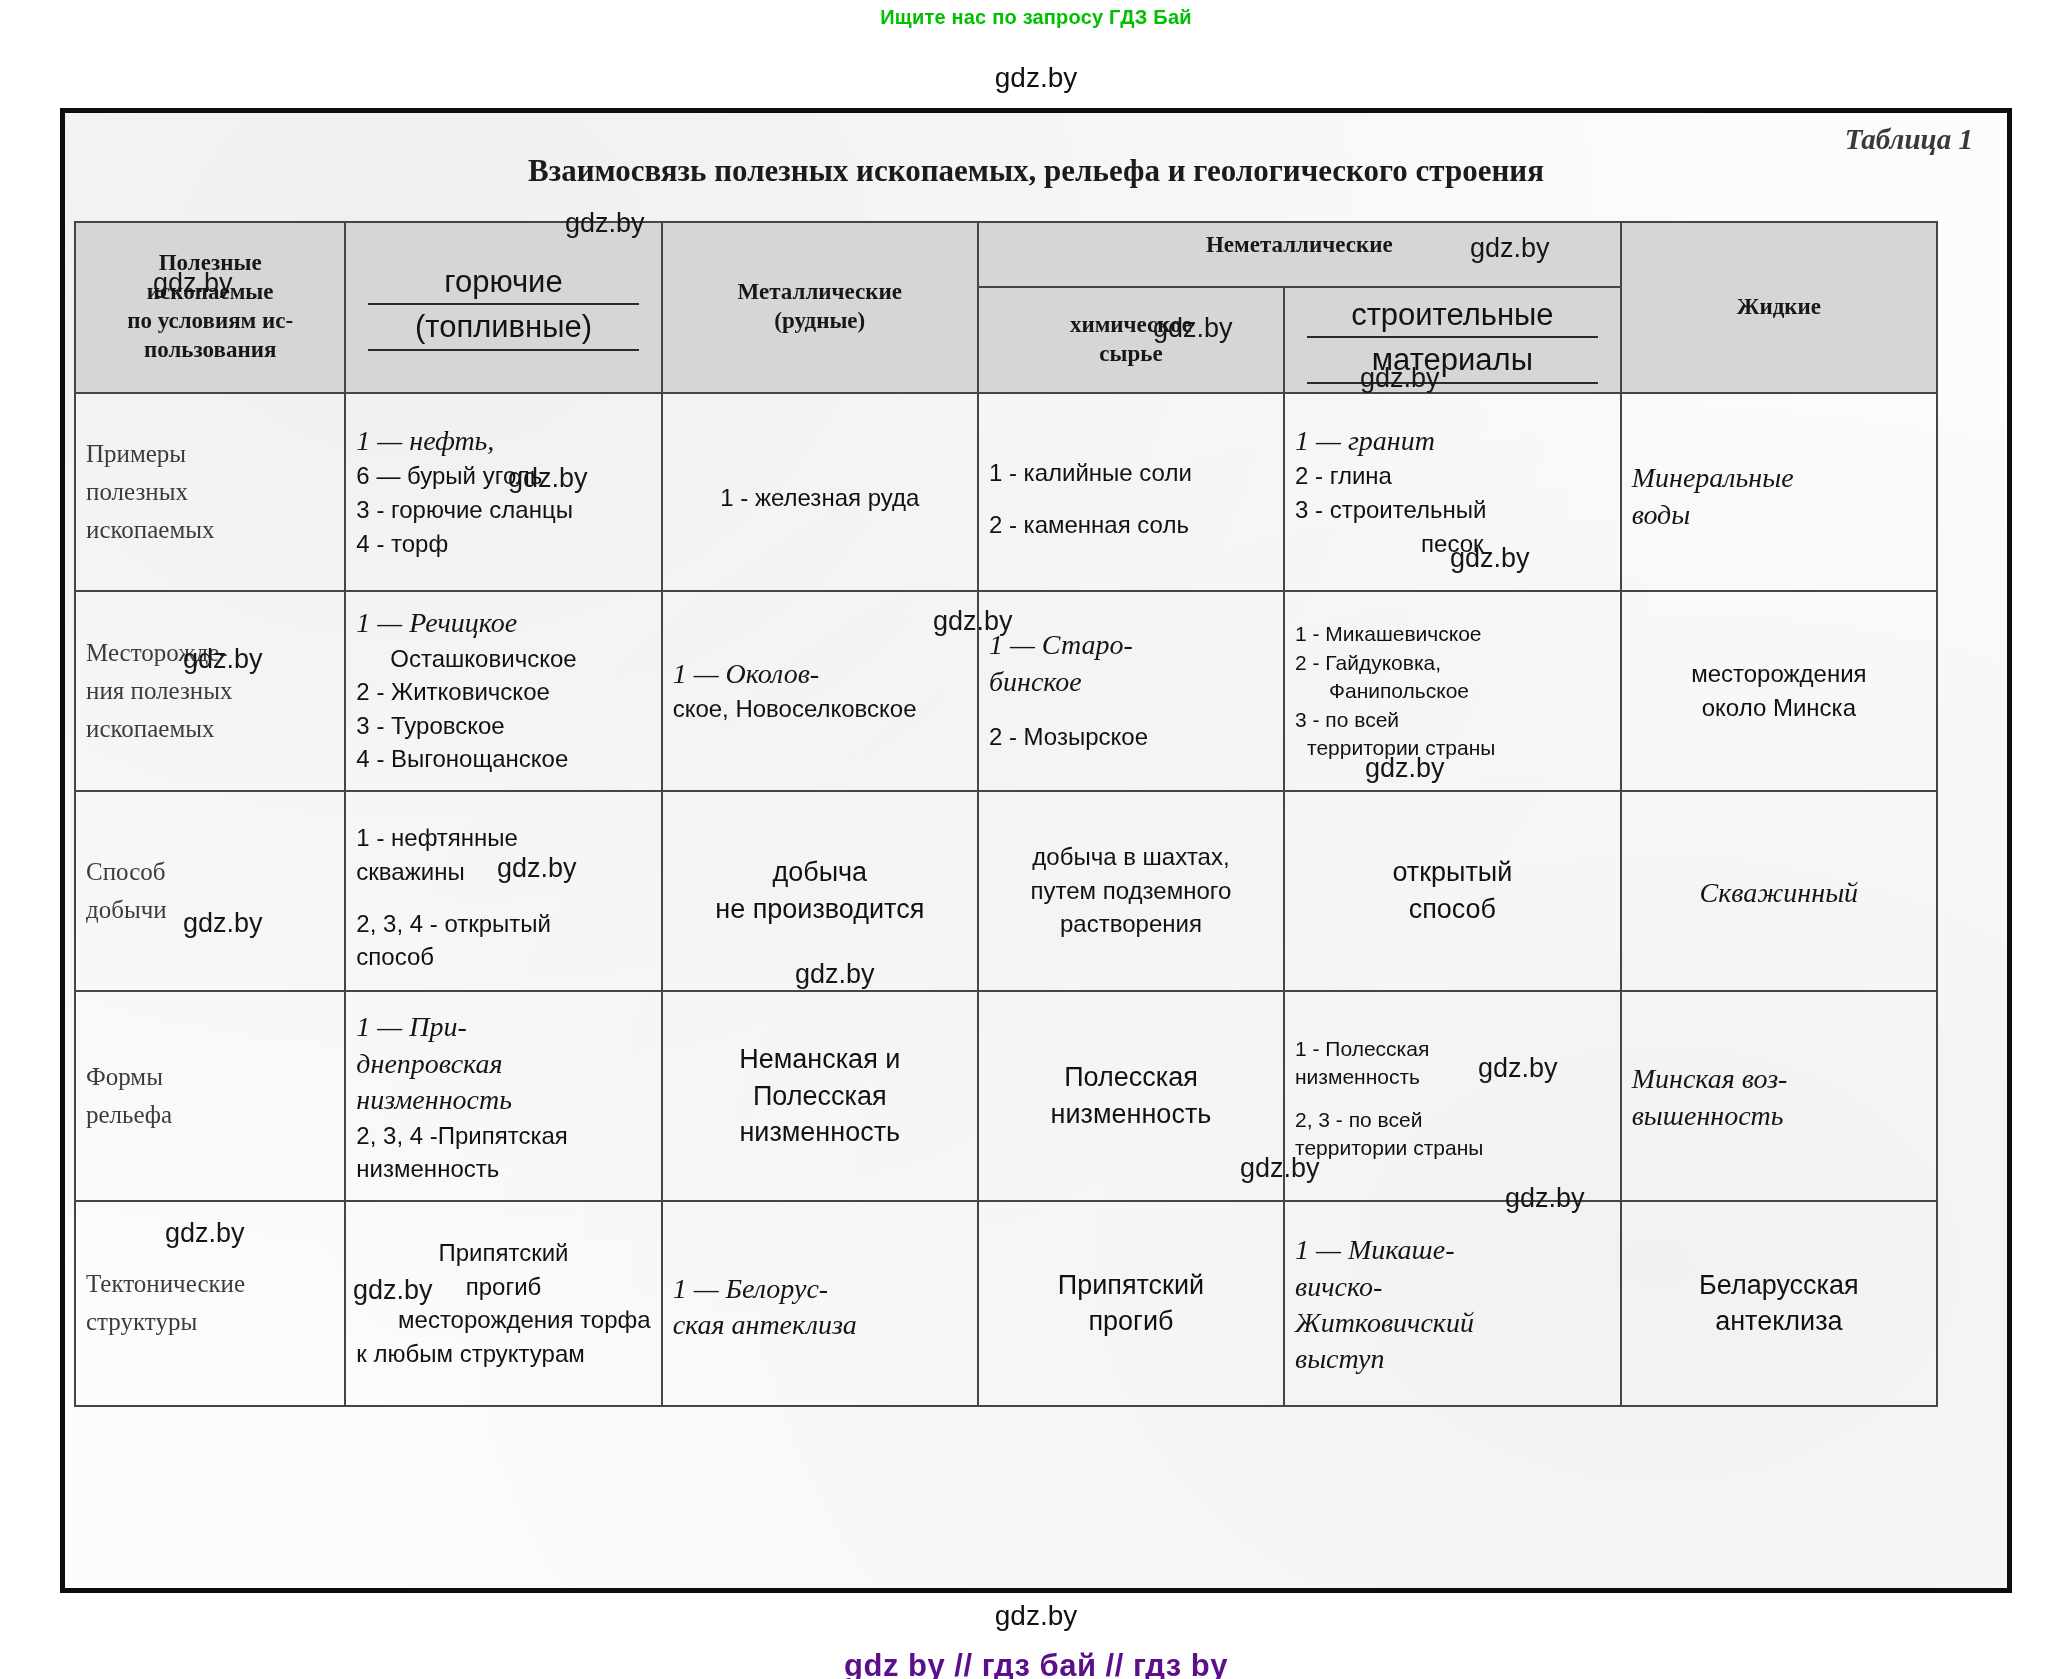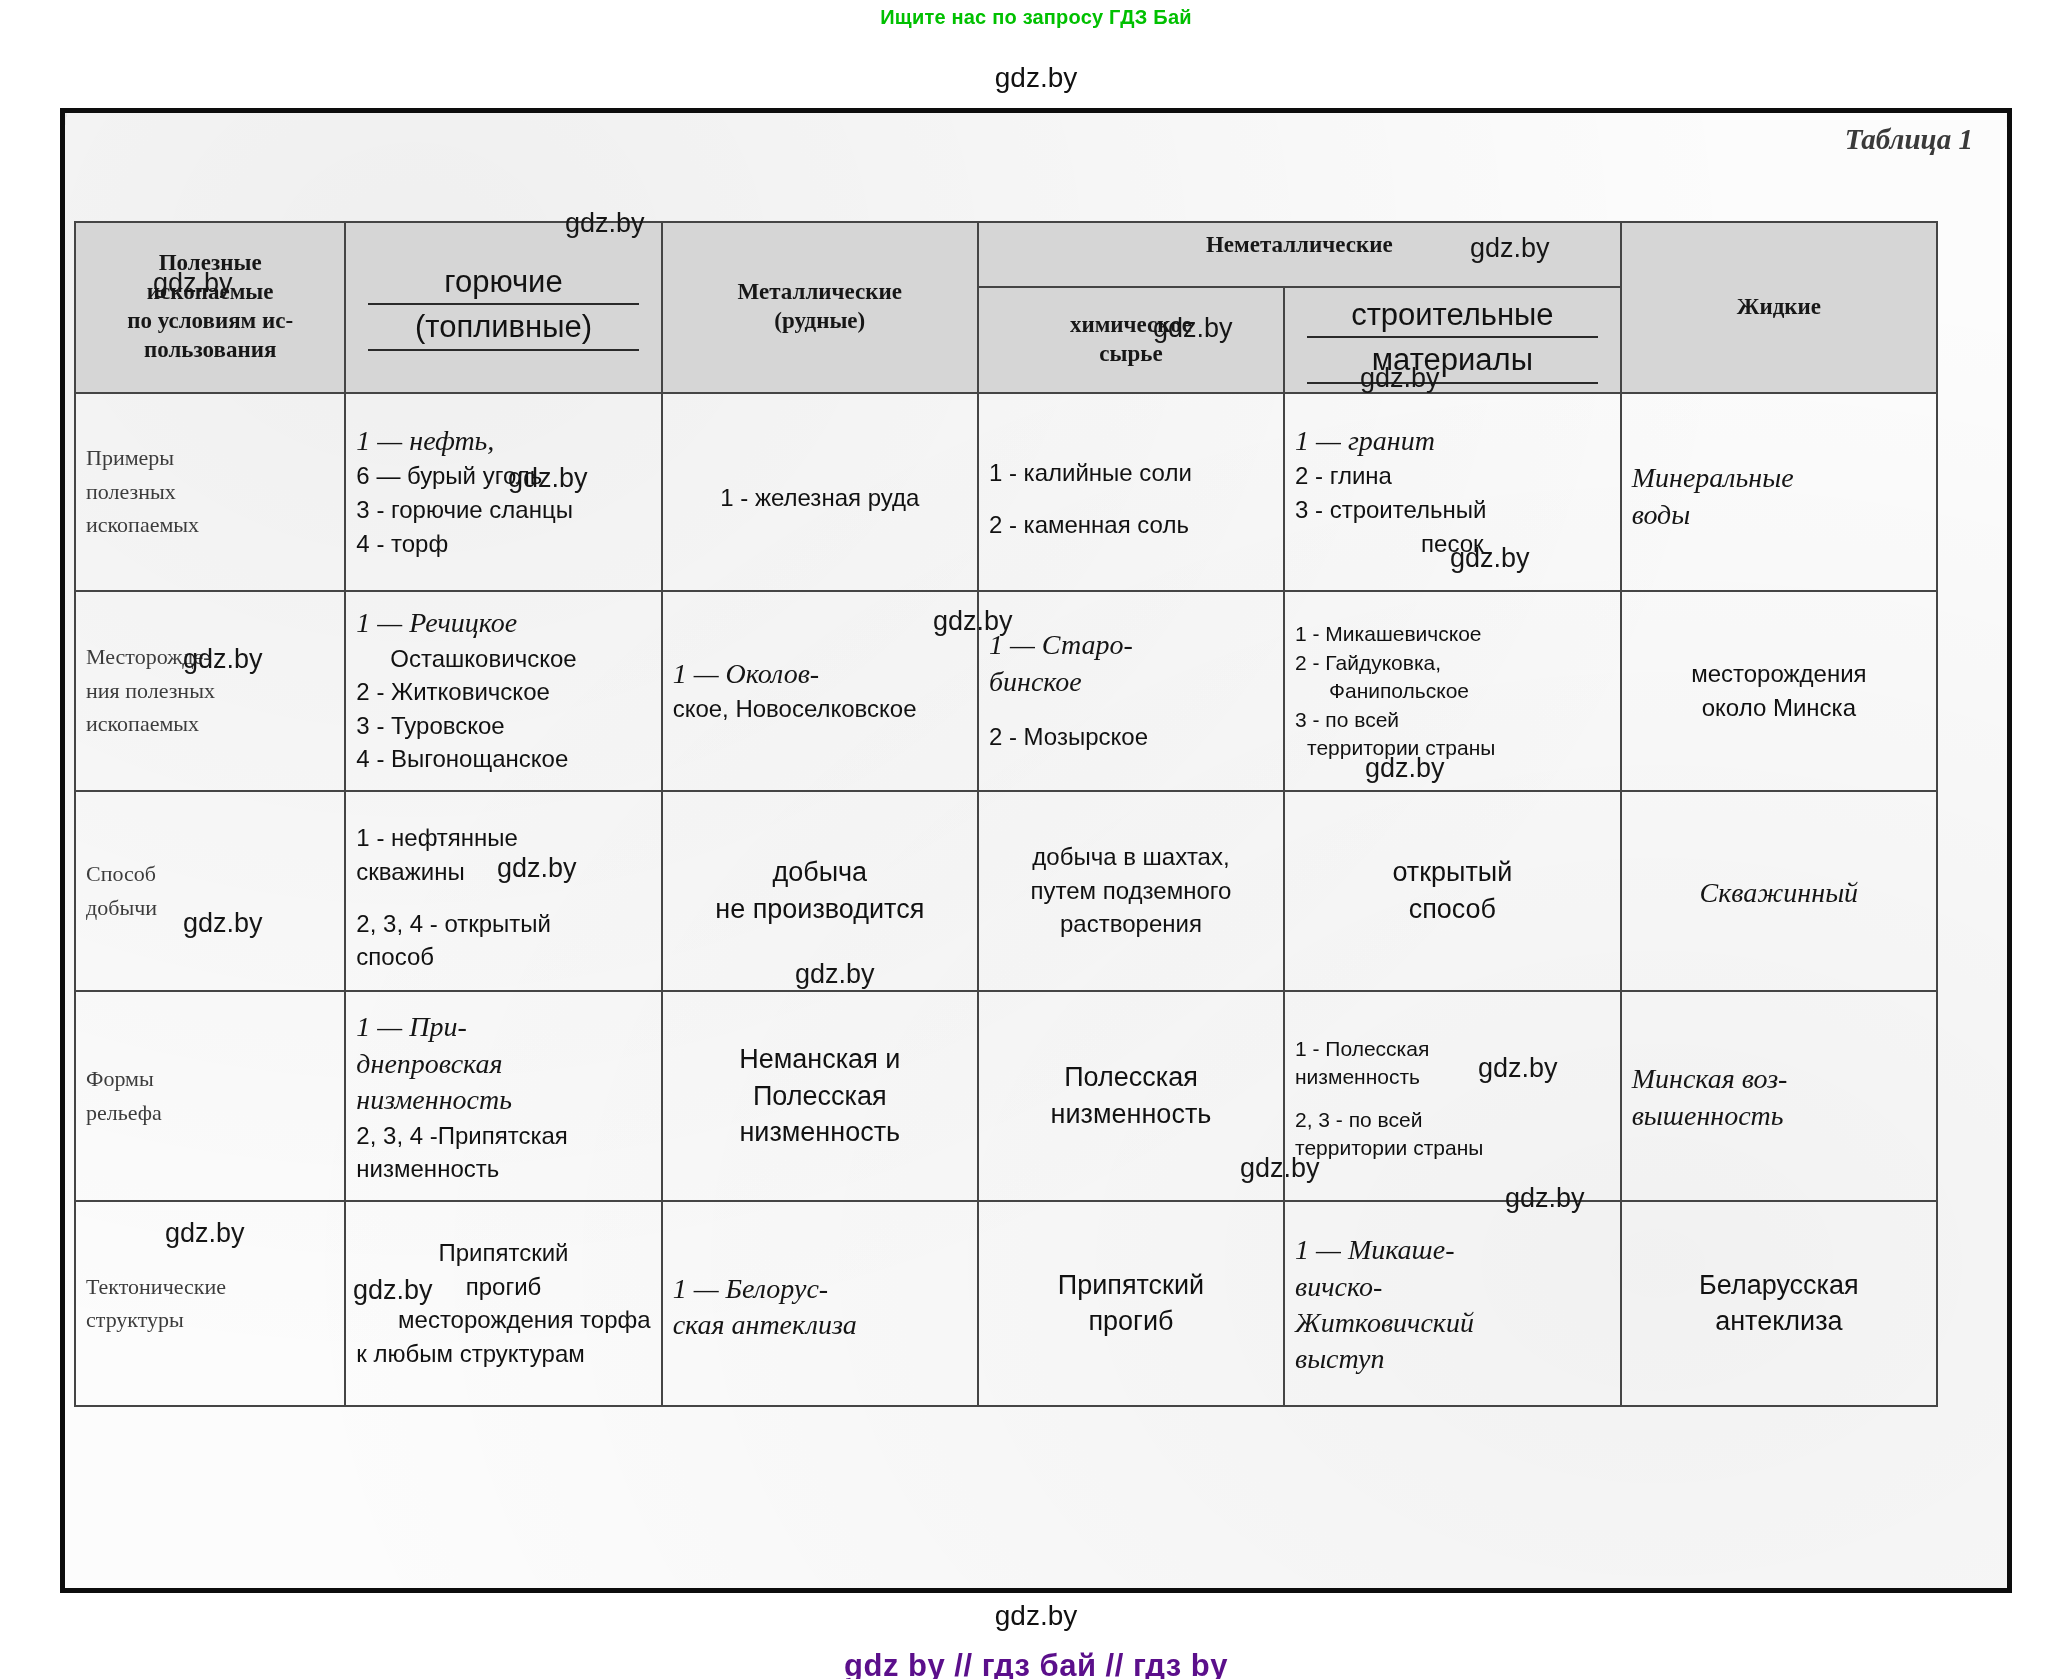--- a/index.html
+++ b/index.html
@@ -129,21 +129,21 @@
   .hdr-hand .ul2 {
     display: block;
     border-bottom: 2px solid #2a2a2a;
     padding-bottom: 3px;
     margin: 0 12px;
   }
 
   
   .rowhead {
     font-family: "Liberation Serif", serif;
-    font-size: 22px;
+    font-size: 25px;
     line-height: 1.52;
     color: #3c3c3c;
     text-align: left;
     vertical-align: top;
     padding-top: 16px;
   }
   .cell {
     font-family: "Liberation Sans", sans-serif;
     font-size: 24px;
     line-height: 1.40;
@@ -202,21 +202,21 @@
 <body>
 
 <div class="banner">Ищите нас по запросу ГДЗ Бай</div>
 <div class="top-wm">gdz.by</div>
 
 <div class="scan">
 
   <div class="tbl-label">Таблица 1</div>
 
   <div class="scan-title">
-    <br>
+    <span>Взаимосвязь полезных ископаемых, рельефа и геологического строения</span><br>
   </div>
 
   <table class="geo">
     <colgroup>
       <col style="width:265px">
       <col style="width:310px">
       <col style="width:310px">
       <col style="width:300px">
       <col style="width:330px">
       <col style="width:310px">

